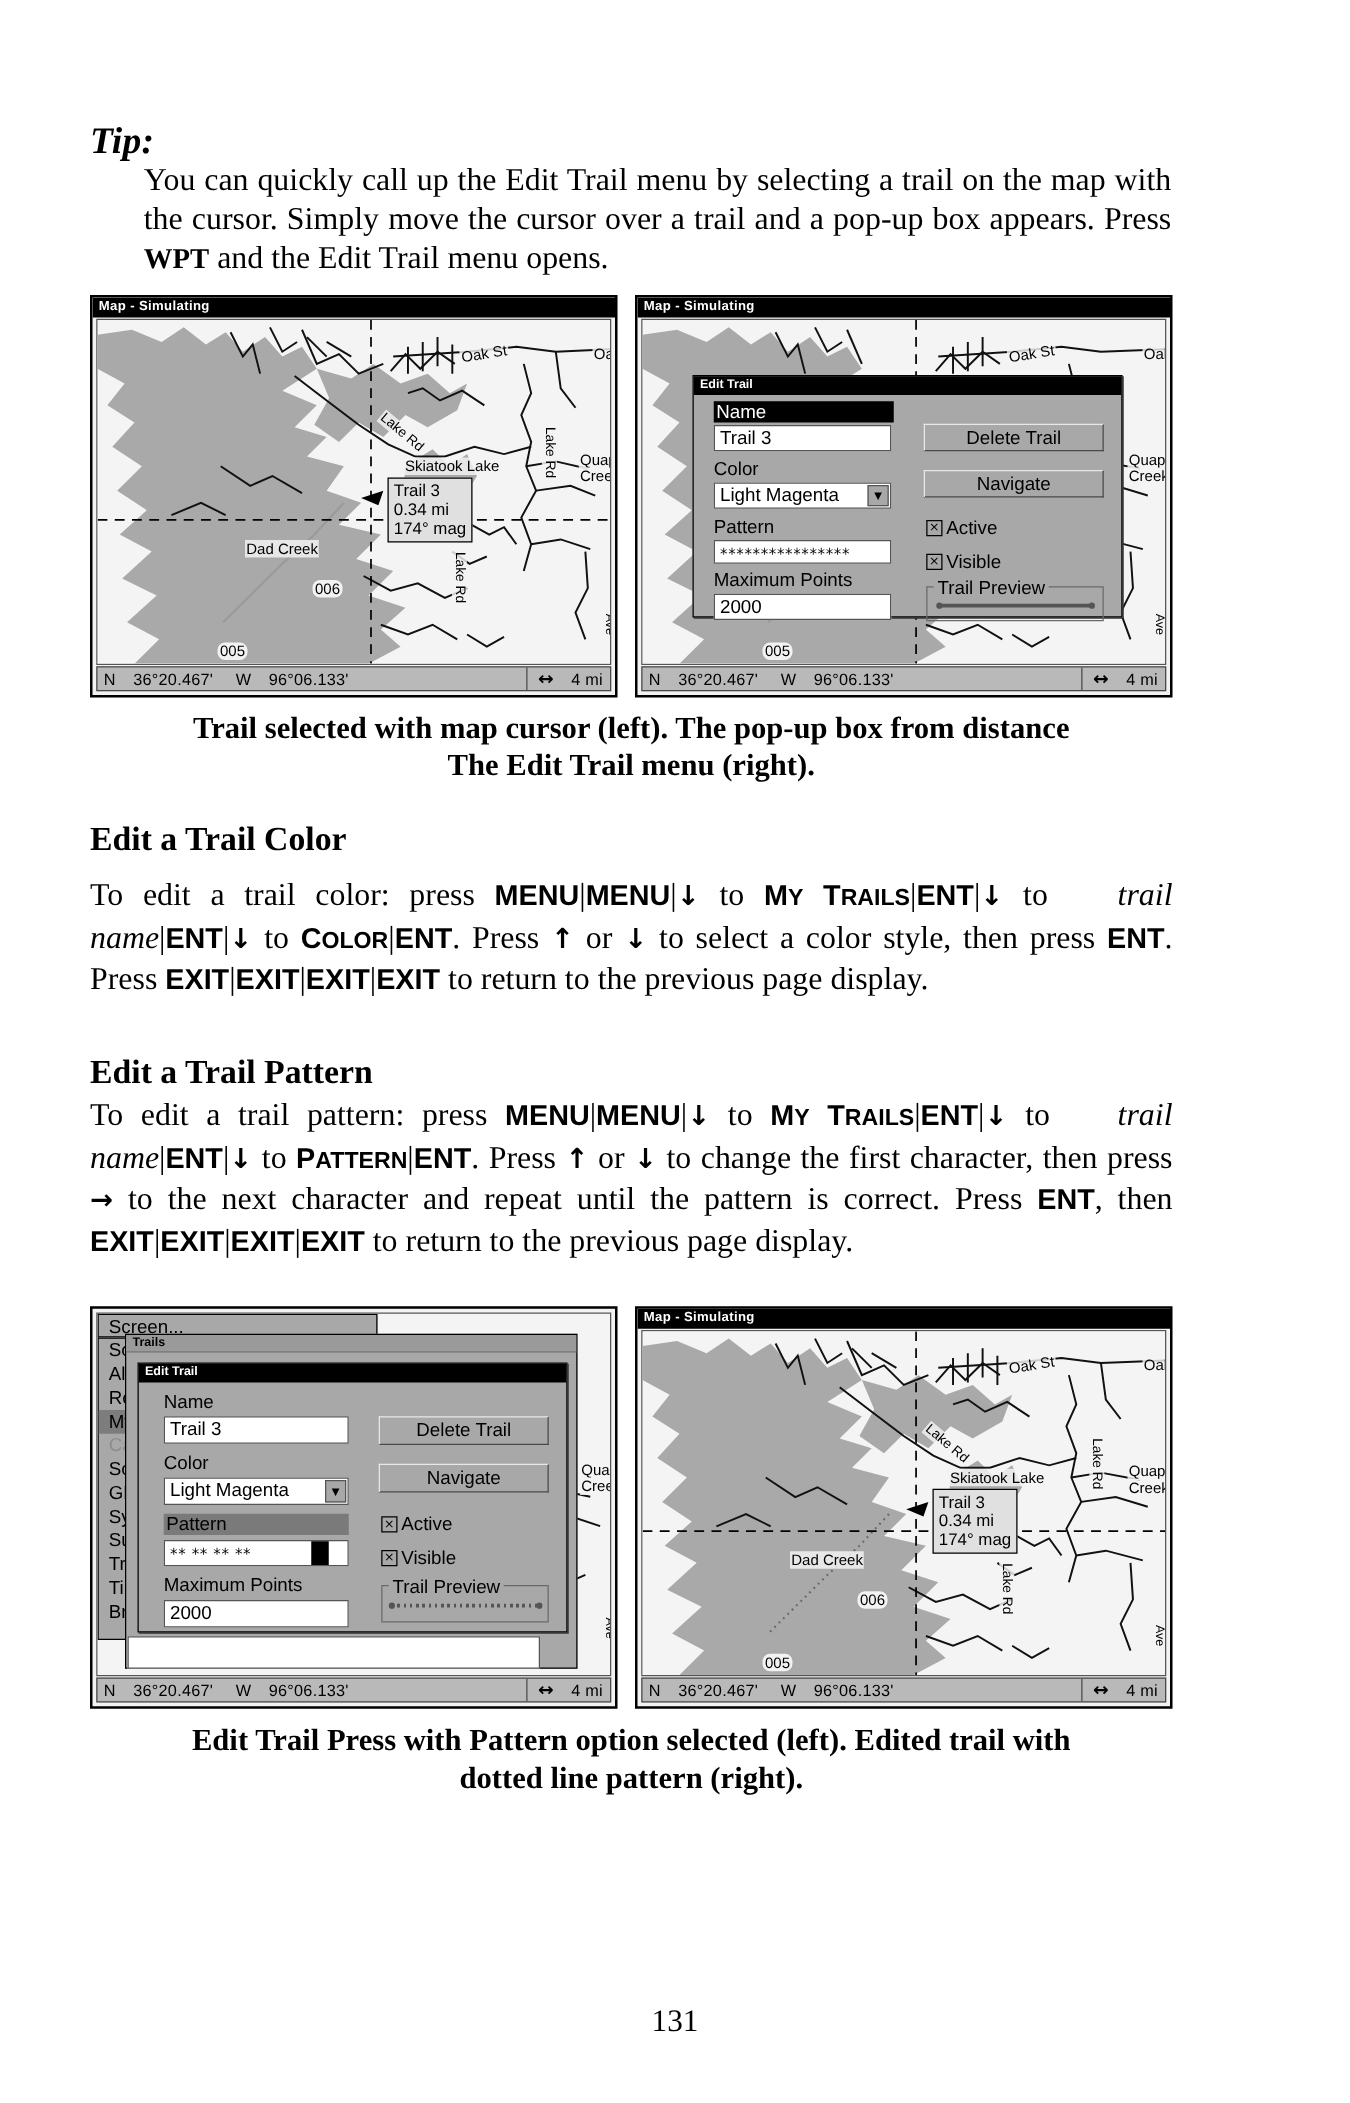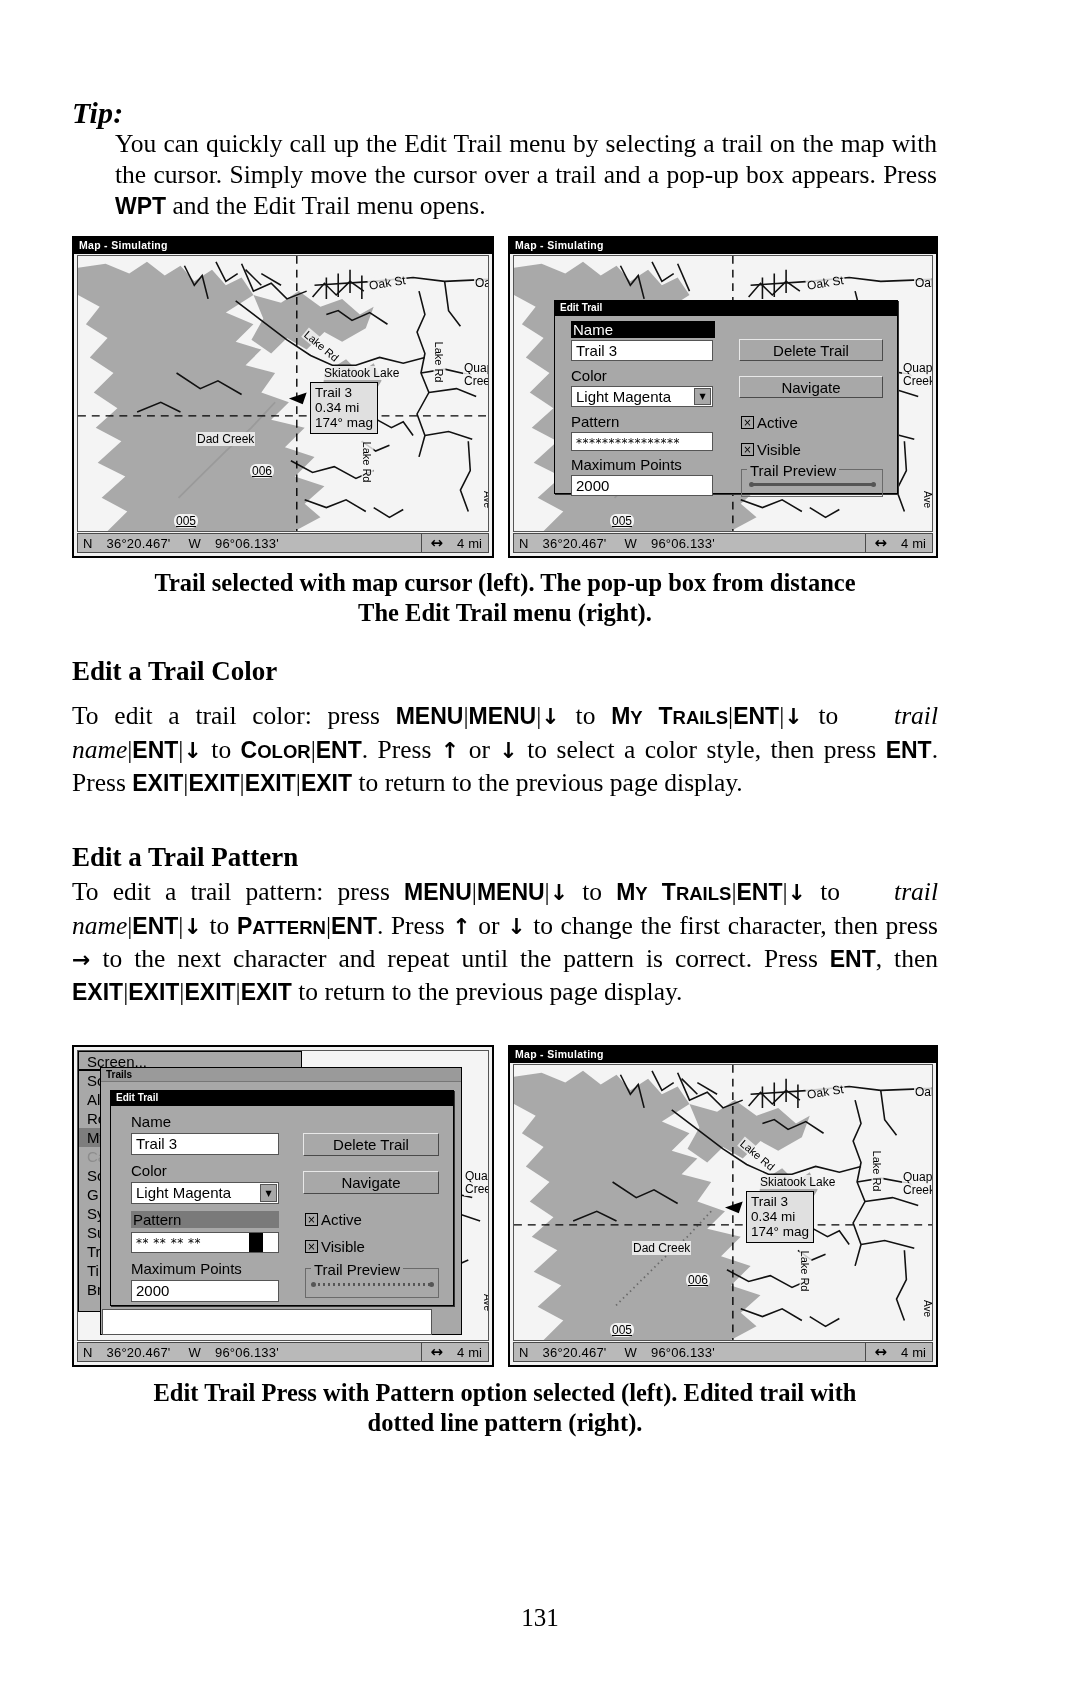--- a/index.html
+++ b/index.html
@@ -21,21 +21,21 @@
     position:absolute;left:72px;top:96px;
     font-family:"Liberation Serif", serif;
     font-style:italic;font-weight:bold;font-size:30px;
     letter-spacing:.2px;
   }
   .tip-body{
     position:absolute;left:115px;top:128px;width:822px;
     font-size:25.5px;line-height:31px;
     text-align:justify;
   }
-  .tip-body b{font-family:Liberation Sans, sans-serif;font-weight:bold;font-size:23px;}
+  .tip-body b{font-family:Liberation Serif, serif;font-weight:bold;font-size:23px;}
 
   h2.sec{
     position:absolute;left:72px;
     font-family:"Liberation Serif", serif;
     font-weight:bold;font-size:27px;margin:0;
   }
   .para{
     position:absolute;left:72px;width:866px;
     font-size:25.5px;line-height:31.5px;
     text-align:justify;
@@ -101,21 +101,21 @@
     white-space:nowrap;
   }
   .maplabel{
     position:absolute;
     font-size:12px;color:#000;
     background:rgba(244,244,244,0.82);
     padding:0 1px;white-space:nowrap;
   }
   .wptlabel{
     position:absolute;font-size:12px;
-    background:rgba(250,250,250,.9);border-radius:6px;padding:0 2px;text-decoration:underline;
+    background:rgba(250,250,250,.9);border-radius:6px;padding:0 2px;
   }
 
   
   .dlg{
     position:absolute;
     background:#a8a8a8;
     border:1px solid #000;
     box-shadow:1px 1px 0 #333;
     font-family:"Liberation Sans", sans-serif;
   }

